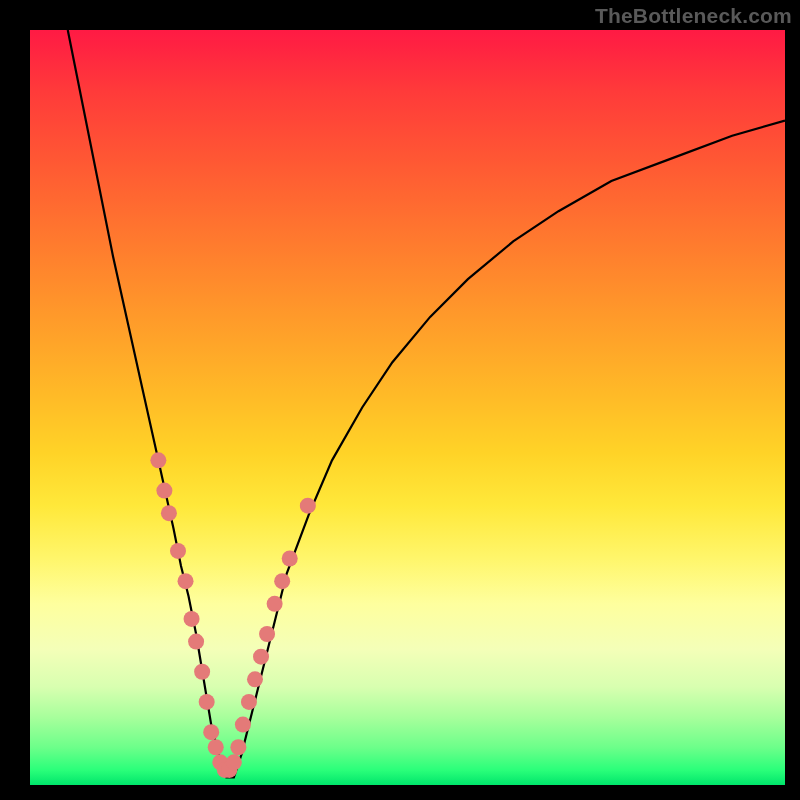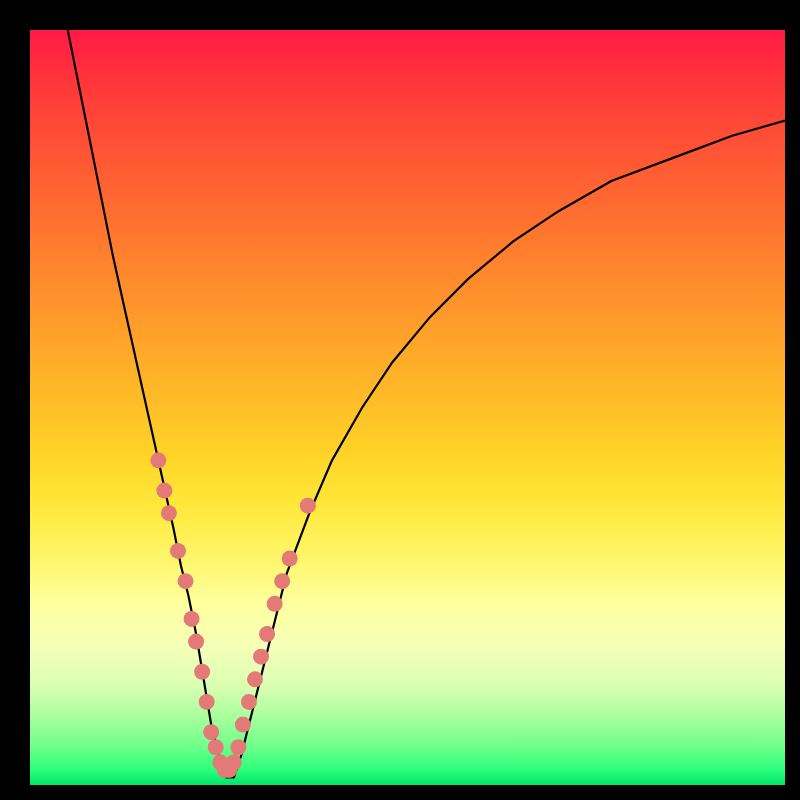--- a/index.html
+++ b/index.html
@@ -99,13 +99,14 @@
           <circle cx="224.99" cy="649.30" r="8" class="marker"></circle>
           <circle cx="231.03" cy="626.65" r="8" class="marker"></circle>
           <circle cx="237.07" cy="604.00" r="8" class="marker"></circle>
           <circle cx="244.62" cy="573.80" r="8" class="marker"></circle>
           <circle cx="252.17" cy="551.15" r="8" class="marker"></circle>
           <circle cx="259.72" cy="528.50" r="8" class="marker"></circle>
           <circle cx="277.84" cy="475.65" r="8" class="marker"></circle>
         </g>
     </svg>
   </div>
+  <div class="brand">TheBottleneck.com</div>
 </div>
 
 </body></html>

